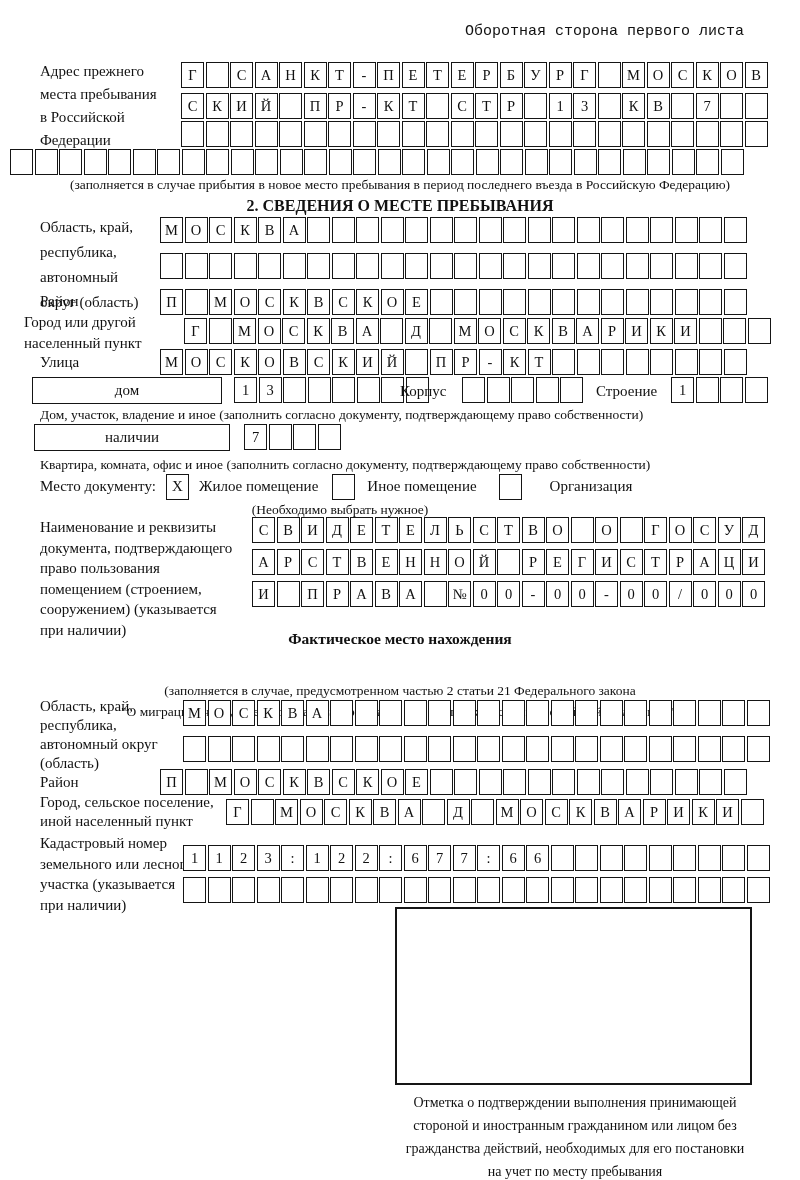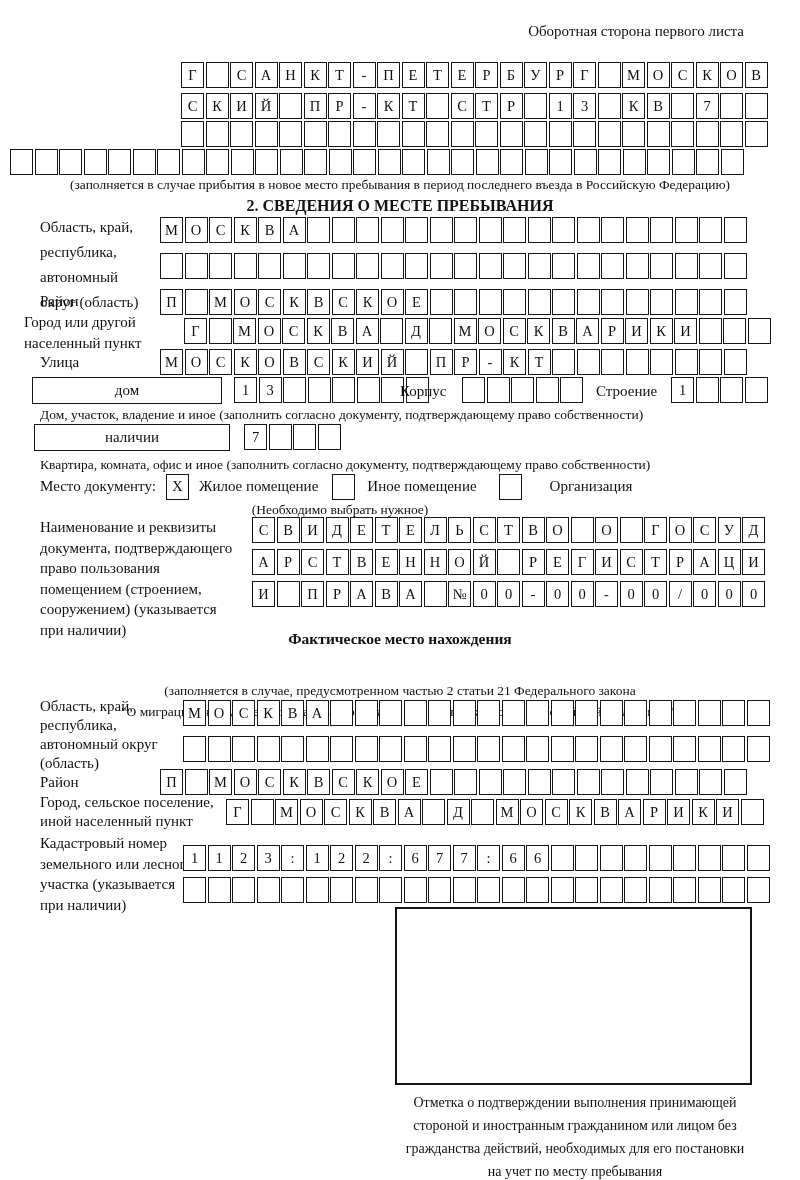--- a/index.html
+++ b/index.html
@@ -36,22 +36,26 @@
   }
   .stamp{position:absolute;box-sizing:border-box;border:2px solid #151515;background:#fff;}
   .caption{position:absolute;font-size:14px;line-height:23px;text-align:center;color:#111;}
   .hdr{position:absolute;font-size:15px;color:#111;}
 </style>
 </head>
 <body>
 
 <div class="page">
 
-  <div class="hdr" style="top:23px;right:56px;">Оборотная сторона первого листа</div>
-
+  <div class="hdr" style="top:23px;right:56px;font-family:Liberation Mono, monospace;">Оборотная сторона первого листа</div>
+
+  <div class="lbl pre" style="left:40px;top:60px;width:145px;">Адрес прежнего
+места пребывания
+в Российской
+Федерации</div>
   <div class="grid" style="left:181px;top:62px;">
       <div class="cell">Г</div>
       <div class="cell"></div>
       <div class="cell">С</div>
       <div class="cell">А</div>
       <div class="cell">Н</div>
       <div class="cell">К</div>
       <div class="cell">Т</div>
       <div class="cell">-</div>
       <div class="cell">П</div>

